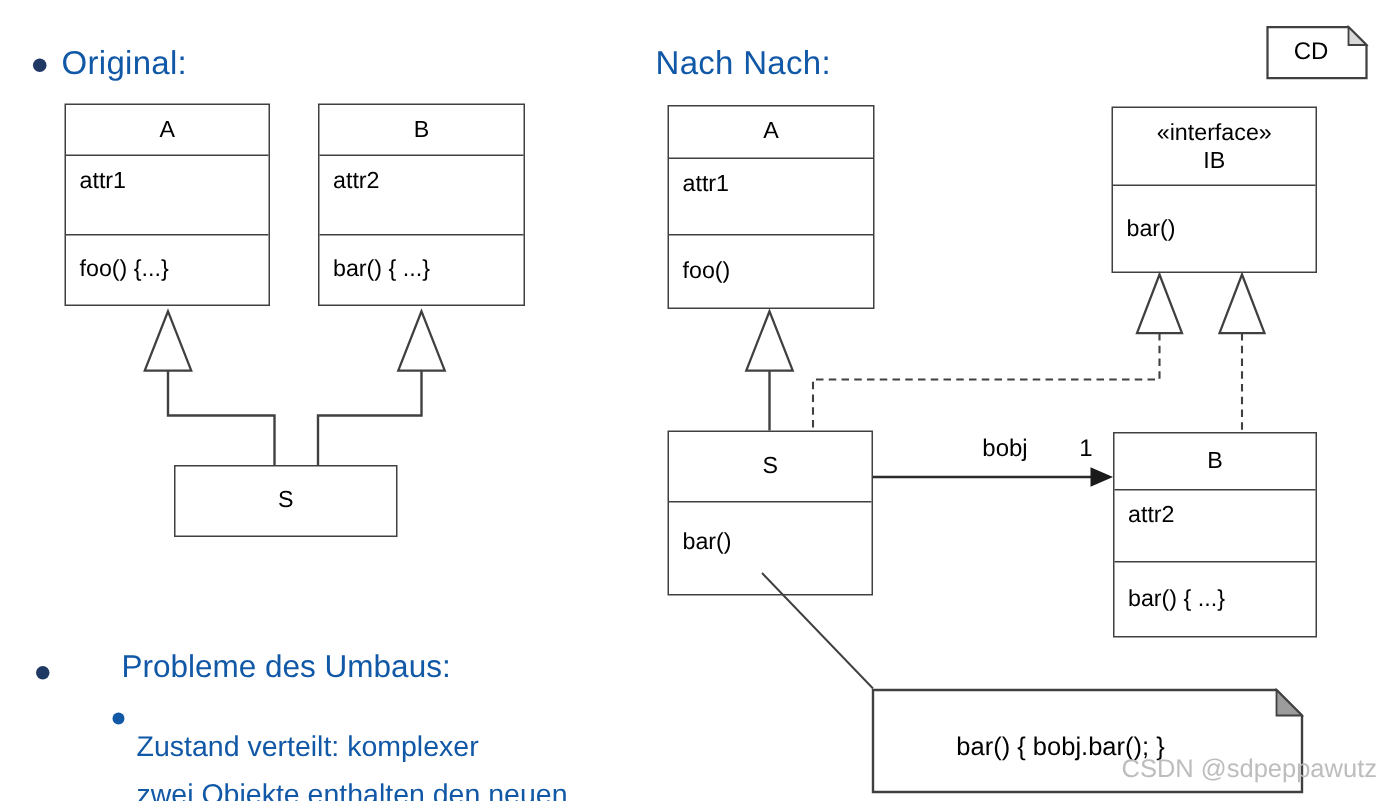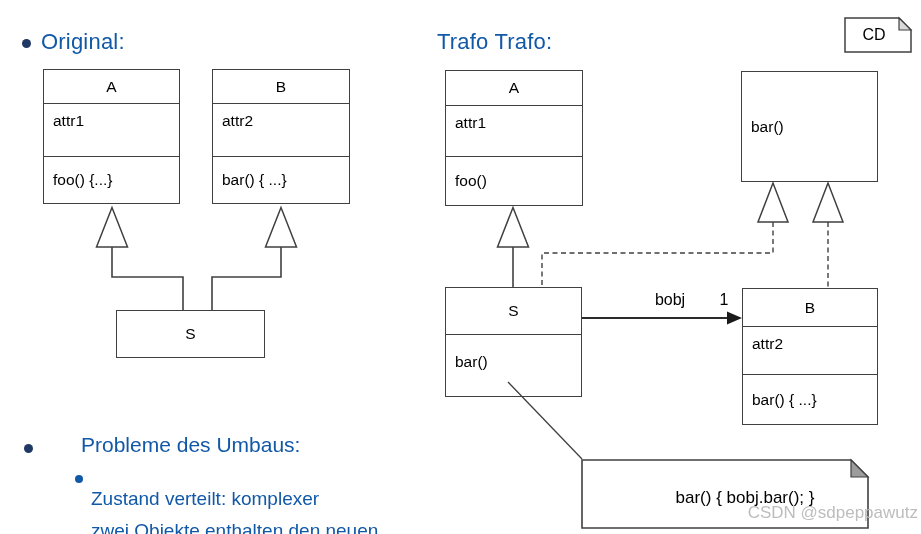--- a/index.html
+++ b/index.html
@@ -31,21 +31,21 @@
   svg.wires { position:absolute; left:0; top:0; z-index:2; pointer-events:none; }
   .watermark { position:absolute; color:#BDBDBD; font-size:17px; z-index:4; white-space:nowrap; }
 </style>
 </head>
 <body>
 
 <div class="slide">
 
   <div class="abs dot" style="left:22px;top:39px;width:9px;height:9px;"></div>
   <div class="abs h-blue" style="left:41px;top:29px;">Original:</div>
-  <div class="abs h-blue" style="left:437px;top:29px;">Trafo Trafo:</div>
+  <div class="abs h-blue" style="left:437px;top:29px;">Nach Nach:</div>
 
   <div class="abs" style="left:845px;top:26px;width:58px;text-align:center;font-size:16px;z-index:3;">CD</div>
 
   <div class="uml-class" style="left:43px;top:69px;width:137px;height:135px;">
     <div class="cmp cmp-title" style="height:34px;">A</div>
     <div class="cmp cmp-attr" style="height:53px;">attr1</div>
     <div class="cmp cmp-method">foo() {...}</div>
   </div>
 
   <div class="uml-class" style="left:212px;top:69px;width:138px;height:135px;">
@@ -58,38 +58,42 @@
     <div class="cmp cmp-title">S</div>
   </div>
 
   <div class="uml-class" style="left:445px;top:70px;width:138px;height:136px;">
     <div class="cmp cmp-title" style="height:35px;">A</div>
     <div class="cmp cmp-attr" style="height:51px;">attr1</div>
     <div class="cmp cmp-method">foo()</div>
   </div>
 
   <div class="uml-class" style="left:741px;top:71px;width:137px;height:111px;">
+    <div class="cmp cmp-title-2l" style="height:52px;">
+      <span>«interface»</span>
+      <span>IB</span>
+    </div>
     <div class="cmp cmp-method">bar()</div>
   </div>
 
   <div class="uml-class" style="left:445px;top:287px;width:137px;height:110px;">
     <div class="cmp cmp-title" style="height:47px;">S</div>
     <div class="cmp cmp-method" style="align-items:flex-start;padding-top:18px;">bar()</div>
   </div>
 
   <div class="uml-class" style="left:742px;top:288px;width:136px;height:137px;">
     <div class="cmp cmp-title" style="height:38px;">B</div>
     <div class="cmp cmp-attr" style="height:48px;">attr2</div>
     <div class="cmp cmp-method">bar() { ...}</div>
   </div>
 
   <div class="lbl" style="left:640px;top:291px;width:60px;text-align:center;">bobj</div>
   <div class="lbl" style="left:714px;top:291px;width:20px;text-align:center;">1</div>
 
-  <div class="lbl" style="left:602px;top:488px;width:286px;text-align:center;font-size:17px;">bar() { bobj.bar(); }</div>
+  <div class="lbl" style="left:564px;top:488px;width:286px;text-align:center;font-size:17px;">bar() { bobj.bar(); }</div>
 
   <div class="abs dot" style="left:24px;top:444px;width:9px;height:9px;"></div>
   <div class="abs h-blue2" style="left:41px;top:433px;">Probleme des Umbaus:</div>
   <div class="abs dot-blue" style="left:75px;top:475px;width:8px;height:8px;"></div>
   <div class="abs sub-blue" style="left:91px;top:484px;margin-top:36px;">zwei Objekte enthalten den neuen</div>
   <div class="abs sub-blue" style="left:91px;top:488px;">Zustand verteilt: komplexer</div>
 
   <div class="watermark" style="left:716px;top:503px;width:202px;text-align:right;">CSDN @sdpeppawutz</div>
 
   <svg class="wires" width="921" height="534" viewBox="0 0 921 534">

